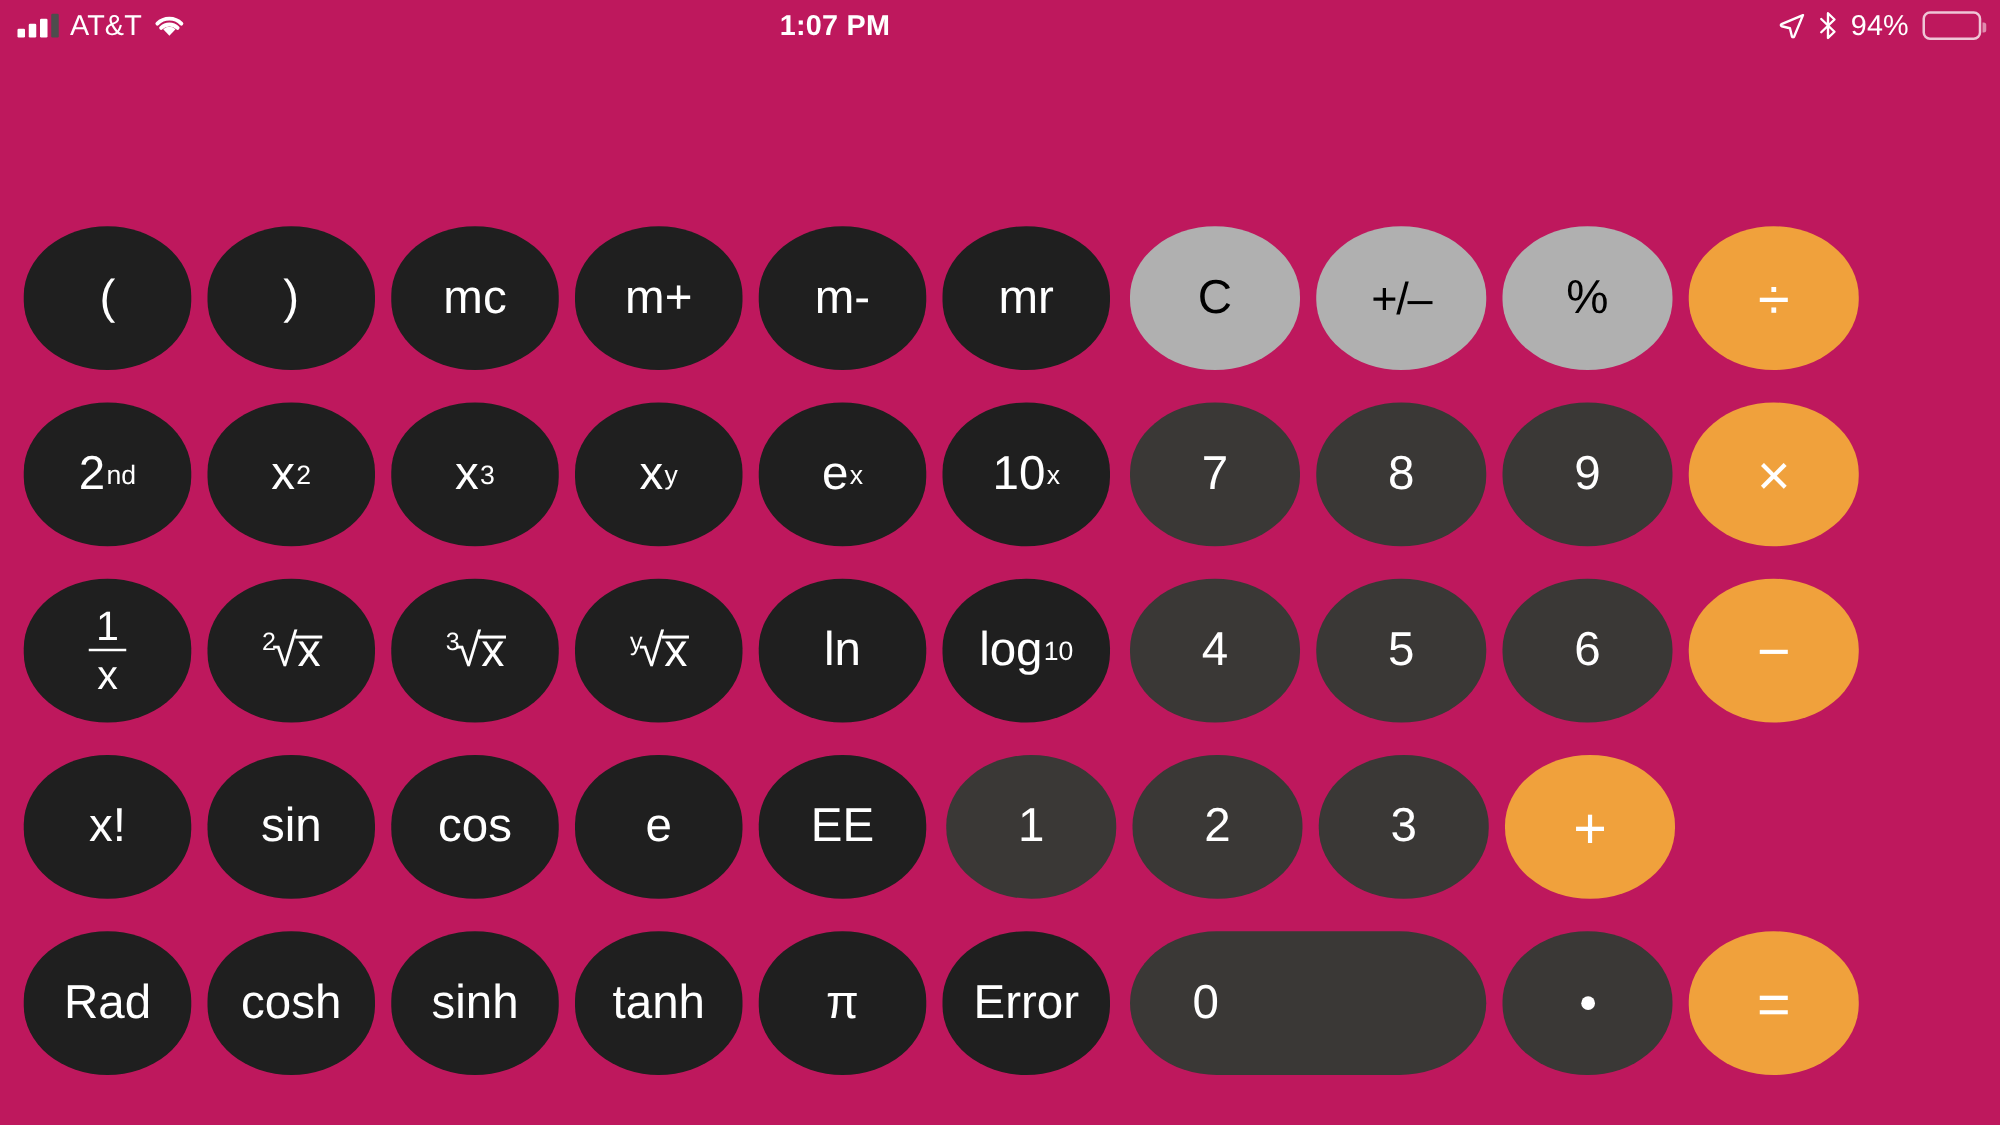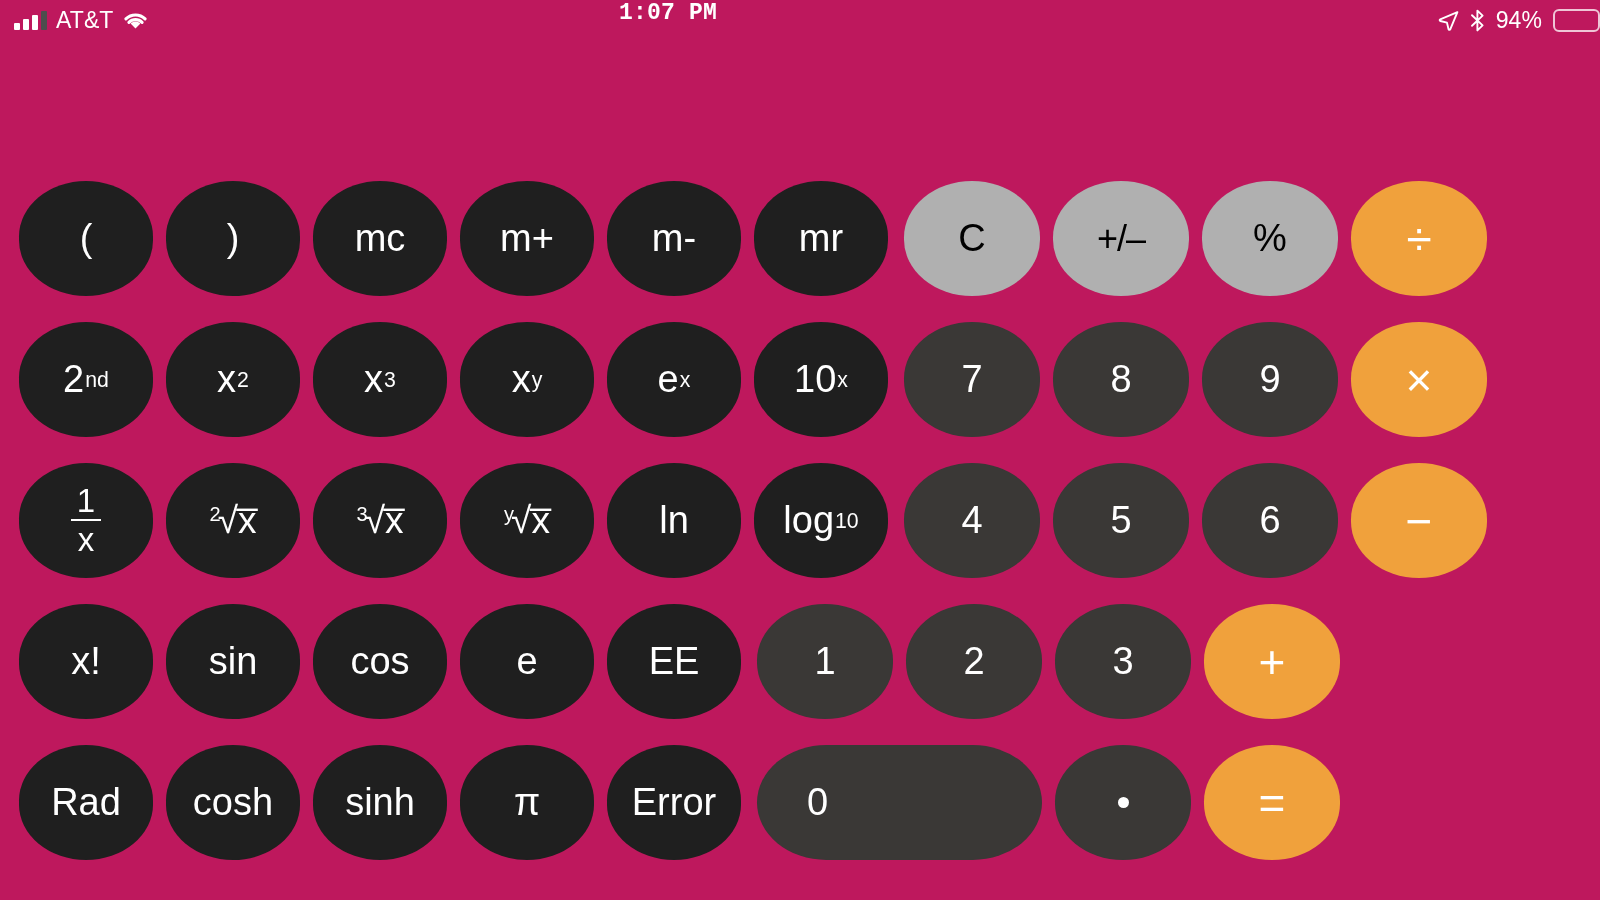--- a/index.html
+++ b/index.html
@@ -17,24 +17,24 @@
     position: absolute; top: 0; left: 0;
     width: 1600px; height: 40px;
     color: #fff;
   }
   .sb-left {
     position: absolute; left: 14px; top: 0; height: 40px;
     display: flex; align-items: center; gap: 9px;
   }
   .sb-center {
     position: absolute; left: 0; top: 0; width: 1336px; height: 40px;
-    display: flex; justify-content: center; font-family: Liberation Mono, monospace;
+    display: flex; align-items: center; justify-content: center;
   }
   .sb-right {
-    position: absolute; right: 0; top: 0; height: 40px;
+    position: absolute; right: 15px; top: 0; height: 40px;
     display: flex; align-items: center; gap: 11px;
   }
   .sb-text {
     font-size: 23px; font-weight: 500; letter-spacing: .1px; color: #fff;
     line-height: 1;
   }
   .sb-time { font-size: 23px; font-weight: 600; color:#fff; letter-spacing:.2px; }
 
   
   .signal { display: flex; align-items: flex-end; gap: 3px; height: 20px; }
@@ -315,20 +315,23 @@
         <div class="key fn">
           <span>Rad</span>
         </div>
         <div class="key fn">
           <span>cosh</span>
         </div>
         <div class="key fn">
           <span>sinh</span>
         </div>
         <div class="key fn">
+          <span>tanh</span>
+        </div>
+        <div class="key fn">
           <span>π</span>
         </div>
         <div class="key fn">
           <span>Error</span>
         </div>
         <div class="key num zero gapbig">
           <span>0</span>
         </div>
         <div class="key num">
           <span class="dot"></span>

